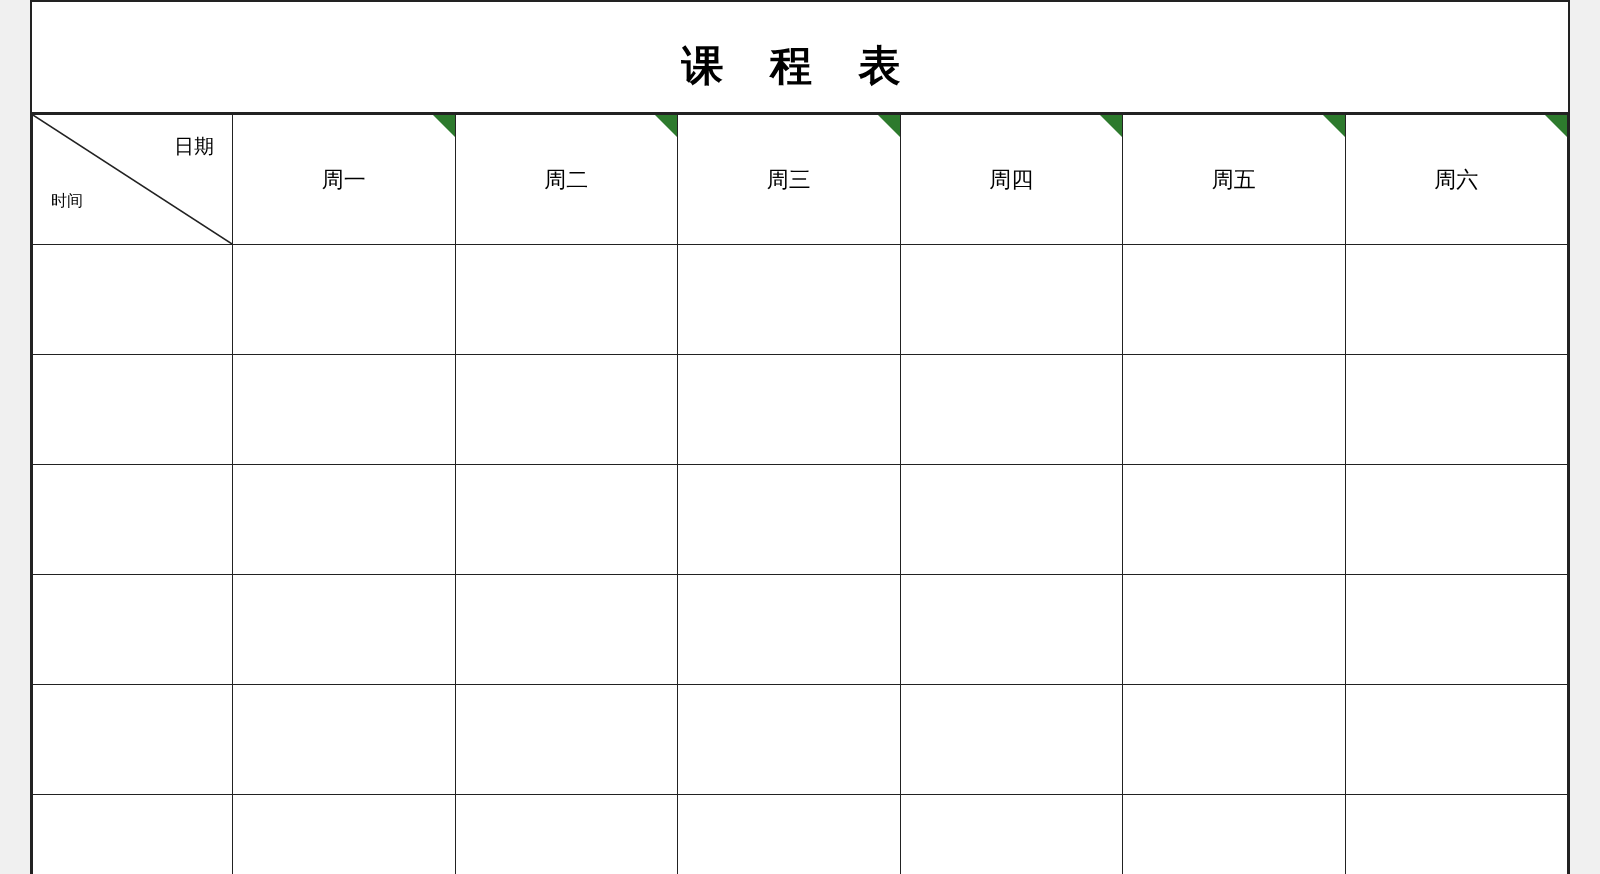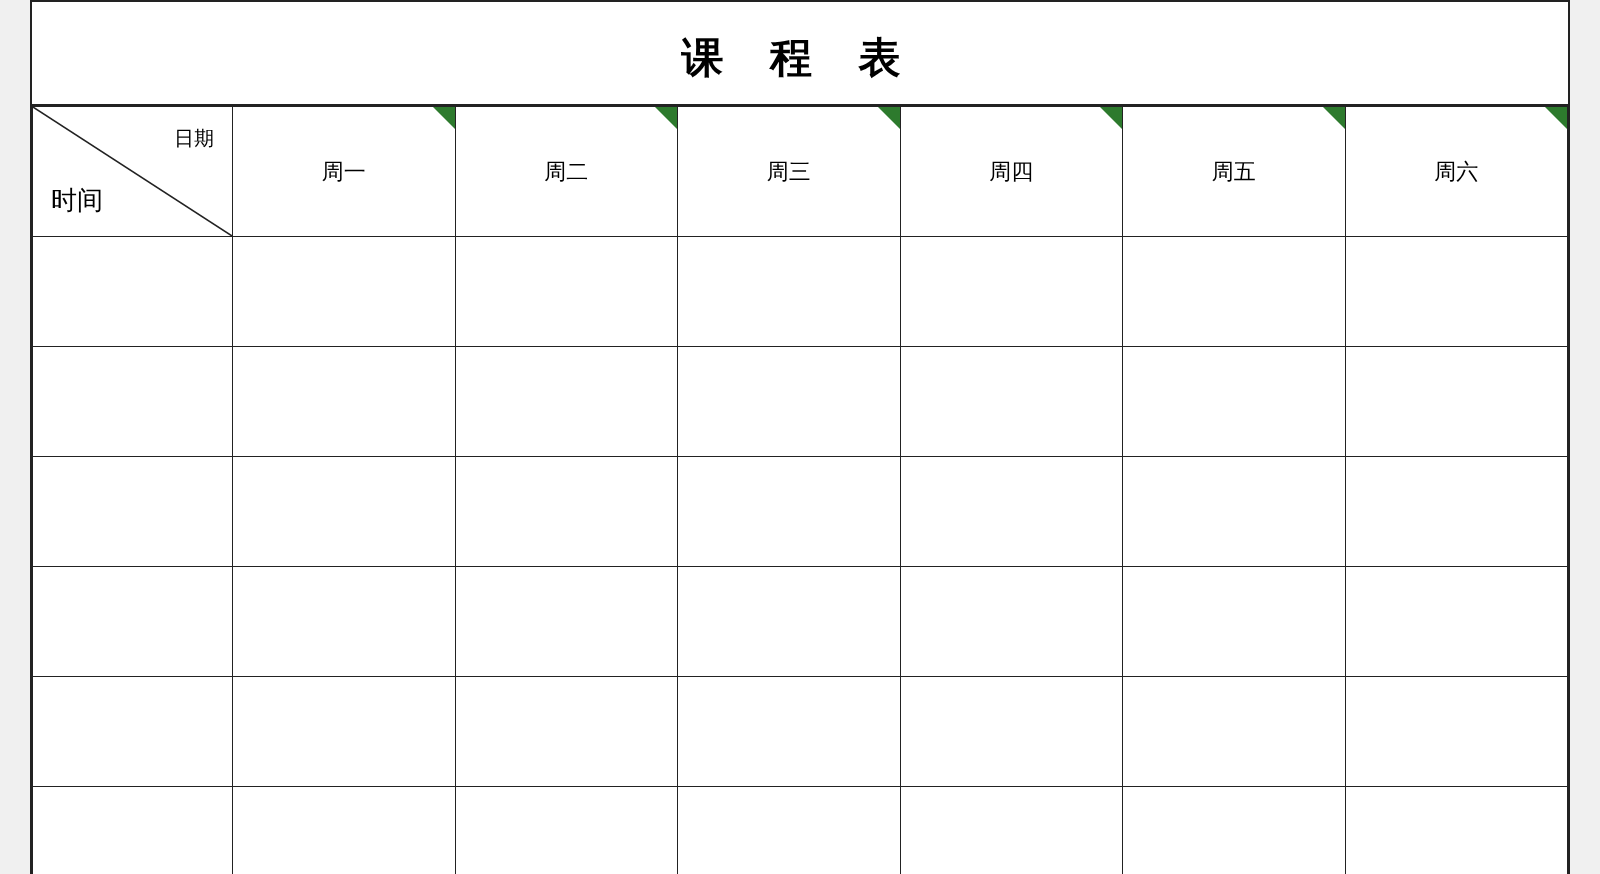--- a/index.html
+++ b/index.html
@@ -23,21 +23,21 @@
       width: 1540px;
       min-height: 840px;
       padding: 0;
     }
 
     .schedule-title {
       text-align: center;
       font-size: 42px;
       font-weight: bold;
       letter-spacing: 18px;
-      padding: 28px 0 18px 0;
+      padding: 36px 0 18px 0;
       border-bottom: 2px solid #222;
     }
 
     .schedule-table {
       width: 100%;
       border-collapse: collapse;
       table-layout: fixed;
     }
 
     .schedule-table td,
@@ -80,23 +80,23 @@
     }
 
     
     .diagonal-cell {
       position: relative;
       overflow: hidden;
     }
 
     .diagonal-cell .time-label {
       position: absolute;
-      bottom: 18px;
+      bottom: 32px;
       left: 18px;
-      font-size: 26px;
+      font-size: 16px;
     }
 
     .diagonal-cell .date-label {
       position: absolute;
       top: 18px;
       right: 18px;
       font-size: 20px;
       text-align: center;
     }
 

